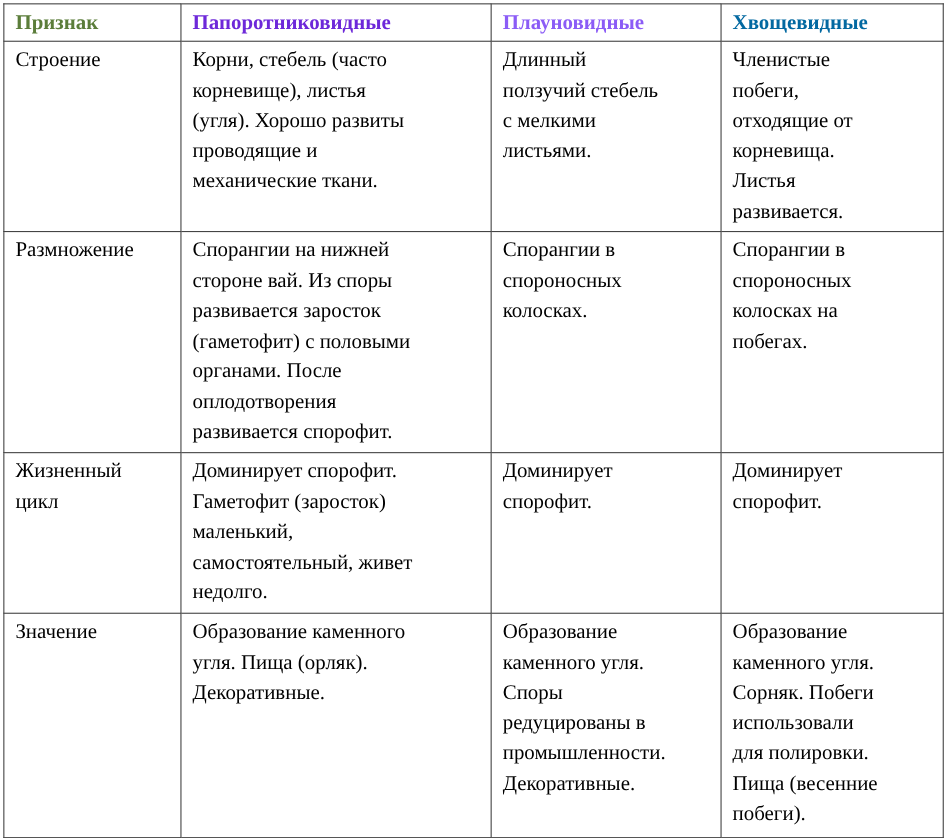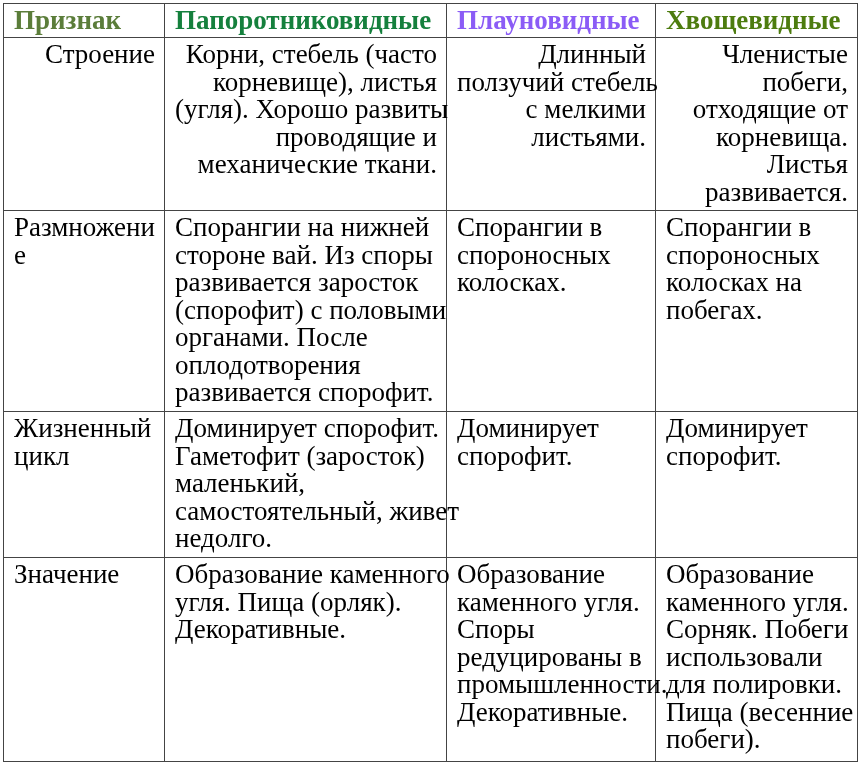--- a/index.html
+++ b/index.html
@@ -26,54 +26,54 @@
     }
     col.c1 { width: 161px; }
     col.c2 { width: 282px; }
     col.c3 { width: 209px; }
     col.c4 { width: 202px; }
     th, td {
       border: 1.5px solid #444444;
       vertical-align: top;
       text-align: left;
       padding: 3px 9px 4px 10px;
-      font-size: 27px;
+      font-size: 19px;
       line-height: 27.5px;
       word-wrap: break-word;
     }
     th {
       color: #5b7d3a;
       font-weight: bold;
       height: 28px;
       padding-top: 3px;
       padding-bottom: 2px;
     }
-    tr.r-structure td { height: 162px; text-align: right; }
+    tr.r-structure td { height: 162px; }
     tr.r-repro td { height: 193px; }
     tr.r-life td { height: 138px; }
     tr.r-value td { height: 196px; margin-top: 16px; }
     .cell-line { display: block; white-space: nowrap; }
   </style>
 </head>
 <body>
 
 <div class="table-wrap">
   <table>
     <colgroup>
       <col class="c1">
         <col class="c2">
         <col class="c3">
         <col class="c4">
     </colgroup>
     <thead>
       <tr>
         <th style="color: rgb(91, 125, 58);">Признак</th>
-        <th style="color: #15803d;">Папоротниковидные</th>
+        <th style="color: #6d28d9;">Папоротниковидные</th>
         <th style="color: #8b5cf6;">Плауновидные</th>
-        <th style="color: #4d7c0f;">Хвощевидные</th>
+        <th style="color: #0369a1;">Хвощевидные</th>
       </tr>
     </thead>
     <tbody>
       <tr class="r-structure">
         <td>Строение</td>
         <td>
             <span class="cell-line">Корни, стебель (часто</span>
             <span class="cell-line">корневище), листья</span>
             <span class="cell-line">(угля). Хорошо развиты</span>
             <span class="cell-line">проводящие и</span>
@@ -93,21 +93,21 @@
             <span class="cell-line">Листья</span>
             <span class="cell-line">развивается.</span>
           </td>
       </tr>
       <tr class="r-repro">
         <td>Размножение</td>
         <td>
             <span class="cell-line">Спорангии на нижней</span>
             <span class="cell-line">стороне вай. Из споры</span>
             <span class="cell-line">развивается заросток</span>
-            <span class="cell-line">(спорофит) с половыми</span>
+            <span class="cell-line">(гаметофит) с половыми</span>
             <span class="cell-line">органами. После</span>
             <span class="cell-line">оплодотворения</span>
             <span class="cell-line">развивается спорофит.</span>
           </td>
         <td>
             <span class="cell-line">Спорангии в</span>
             <span class="cell-line">спороносных</span>
             <span class="cell-line">колосках.</span>
           </td>
         <td>

